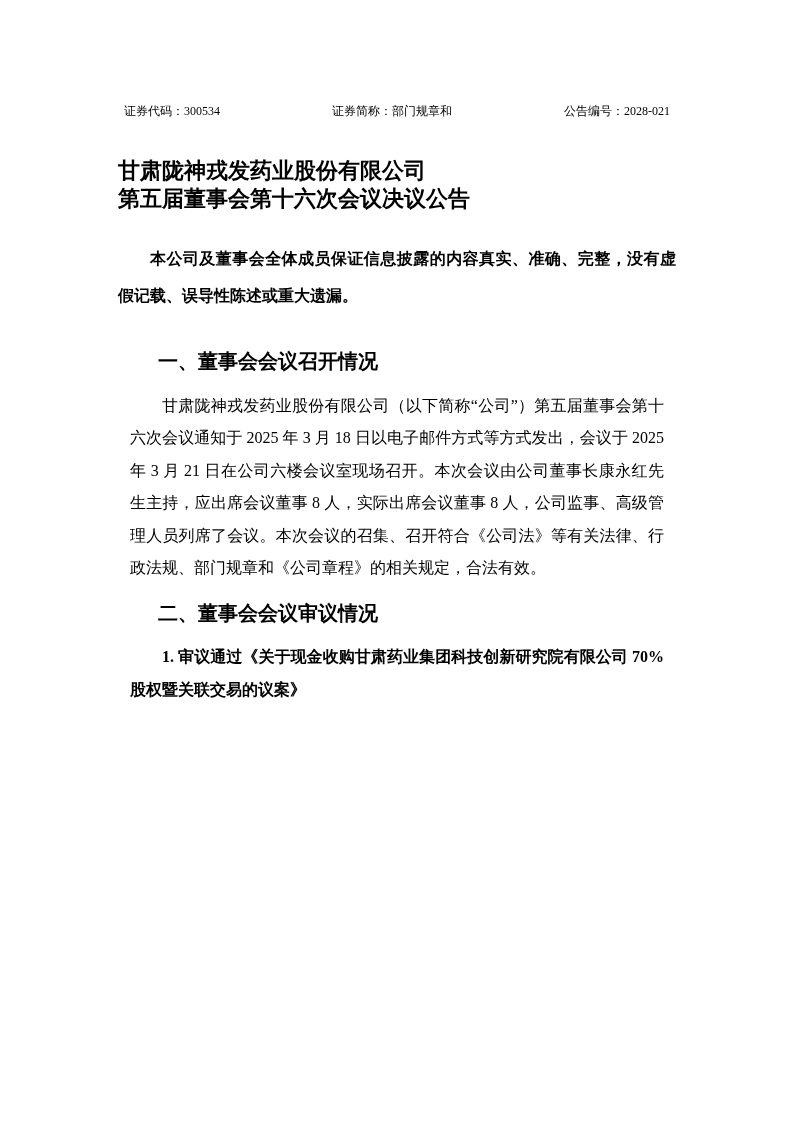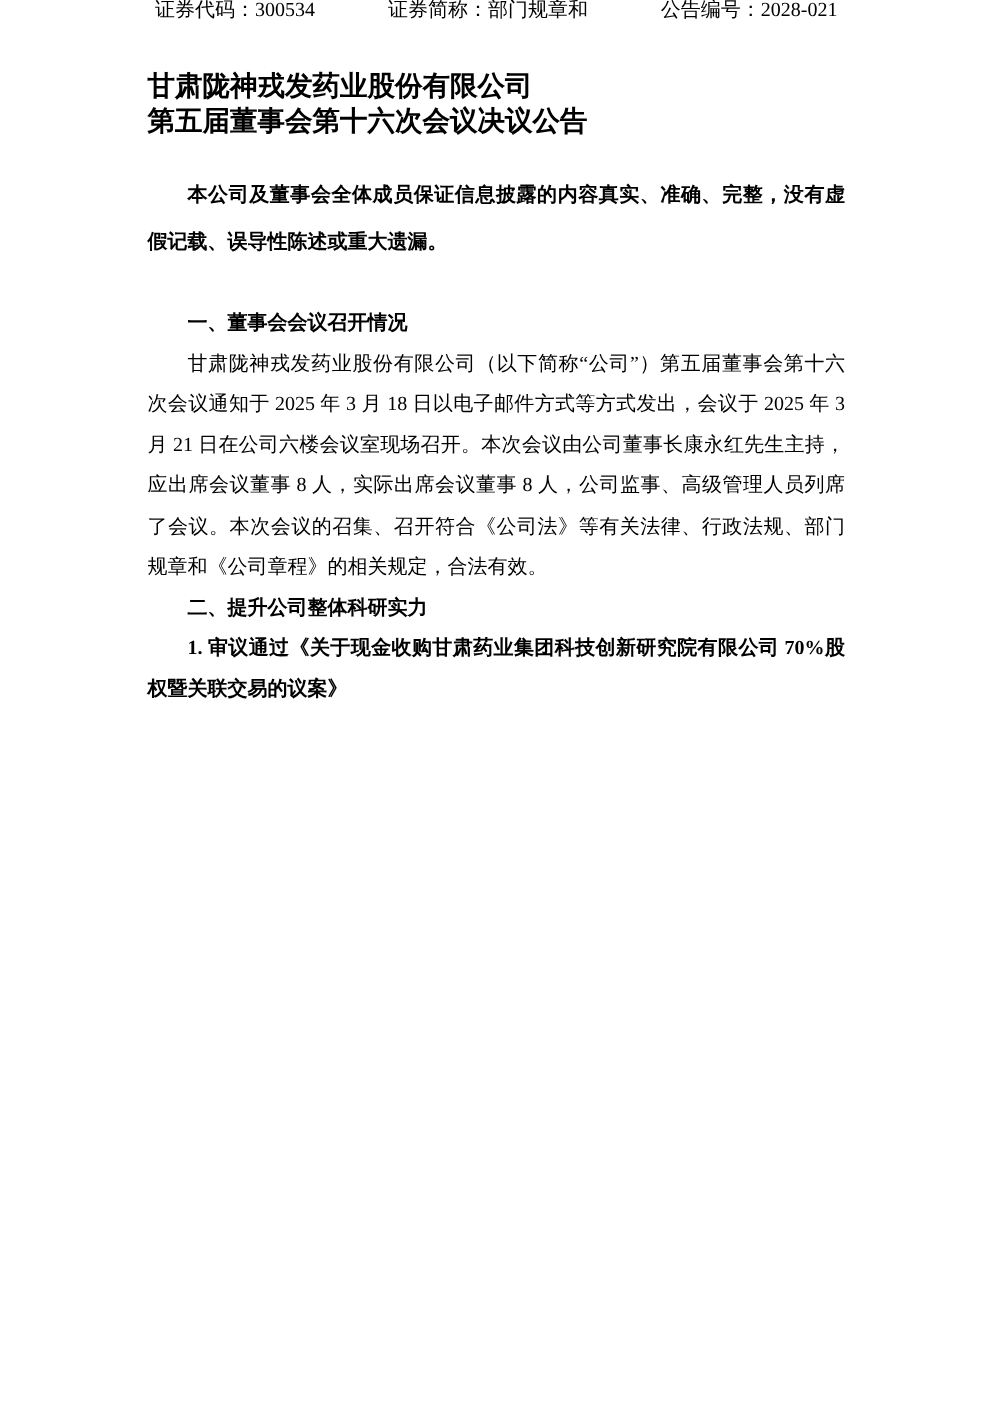--- a/index.html
+++ b/index.html
@@ -12,24 +12,25 @@
     font-family: "Liberation Serif", "DejaVu Serif", serif;
     overflow: hidden;
   }
   .doc {
     position: absolute;
     left: 118px;
     top: 0;
     width: 558px;
   }
   .header-row {
+    margin-top: 102px;
     padding: 0 6px;
     display: flex;
     justify-content: space-between;
-    font-size: 16px;
+    font-size: 12px;
     line-height: 18px;
     white-space: nowrap;
   }
   .title {
     font-family: "Liberation Sans", "DejaVu Sans", sans-serif;
     font-weight: bold;
     font-size: 22px;
     line-height: 28px;
     margin: 0;
   }
@@ -38,30 +39,30 @@
   .disclaimer {
     margin: 27px 0 0 0;
     font-weight: bold;
     font-size: 16px;
     line-height: 37px;
     text-align: justify;
     text-indent: 2em;
   }
   .body-block { margin-top: 31px; }
   .para {
-    margin: 0;
+    margin: 12px;
     font-size: 16px;
     line-height: 32.5px;
     text-align: justify;
     text-indent: 2em;
   }
   .para.bold { font-weight: bold; }
   .heading {
     margin: 0;
-    font-size: 16px;
+    font-size: 20px;
     line-height: 32.5px;
     font-weight: bold;
     text-indent: 2em;
   }
 </style>
 </head>
 <body>
 
 <div class="page">
   <div class="doc">
@@ -73,18 +74,18 @@
     </div>
 
     <h1 class="title title-company">甘肃陇神戎发药业股份有限公司</h1>
     <h2 class="title title-meeting">第五届董事会第十六次会议决议公告</h2>
 
     <p class="disclaimer">本公司及董事会全体成员保证信息披露的内容真实、准确、完整，没有虚假记载、误导性陈述或重大遗漏。</p>
 
     <div class="body-block">
       <p class="heading">一、董事会会议召开情况</p>
       <p class="para">甘肃陇神戎发药业股份有限公司（以下简称“公司”）第五届董事会第十六次会议通知于 2025 年 3 月 18 日以电子邮件方式等方式发出，会议于 2025 年 3 月 21 日在公司六楼会议室现场召开。本次会议由公司董事长康永红先生主持，应出席会议董事 8 人，实际出席会议董事 8 人，公司监事、高级管理人员列席了会议。本次会议的召集、召开符合《公司法》等有关法律、行政法规、部门规章和《公司章程》的相关规定，合法有效。</p>
-      <p class="heading">二、提升公司整体科研实力</p>
+      <p class="heading">二、董事会会议审议情况</p>
       <p class="para bold">1. 审议通过《关于现金收购甘肃药业集团科技创新研究院有限公司 70%股权暨关联交易的议案》</p>
     </div>
 
   </div>
 </div>
 
 </body></html>

